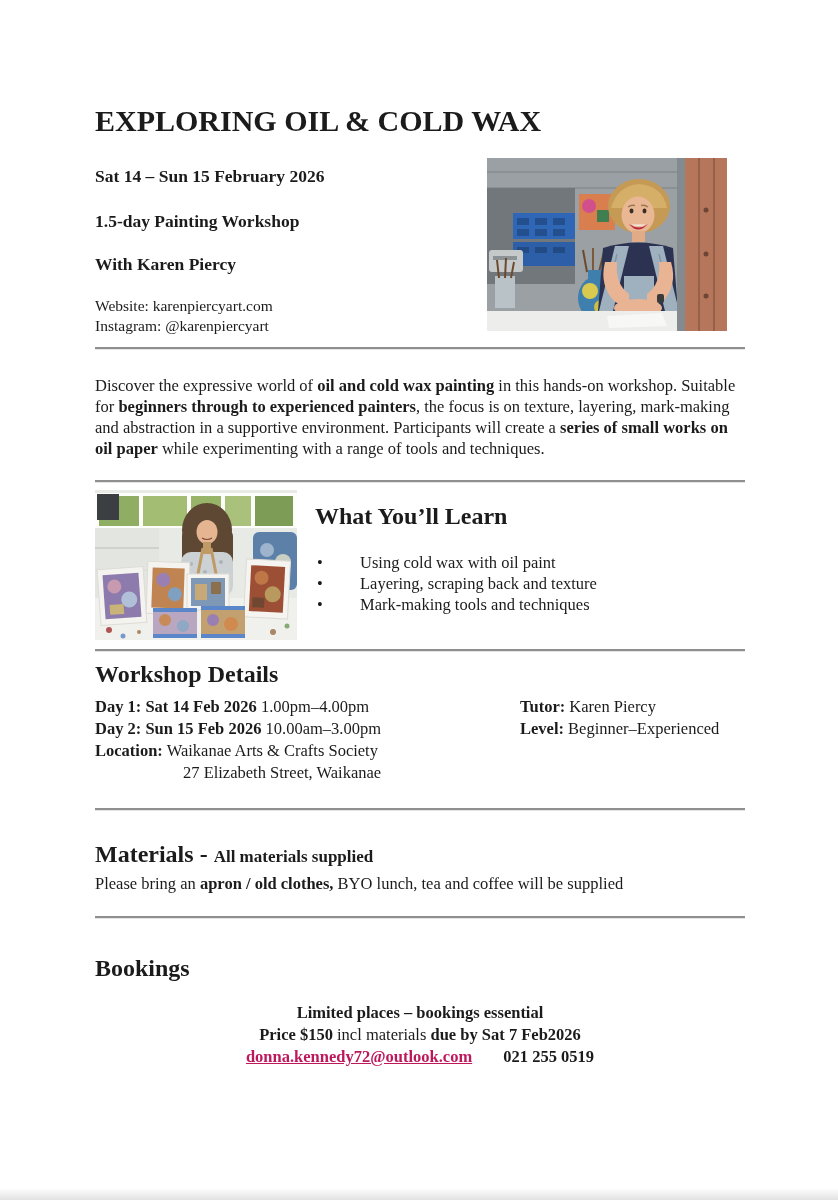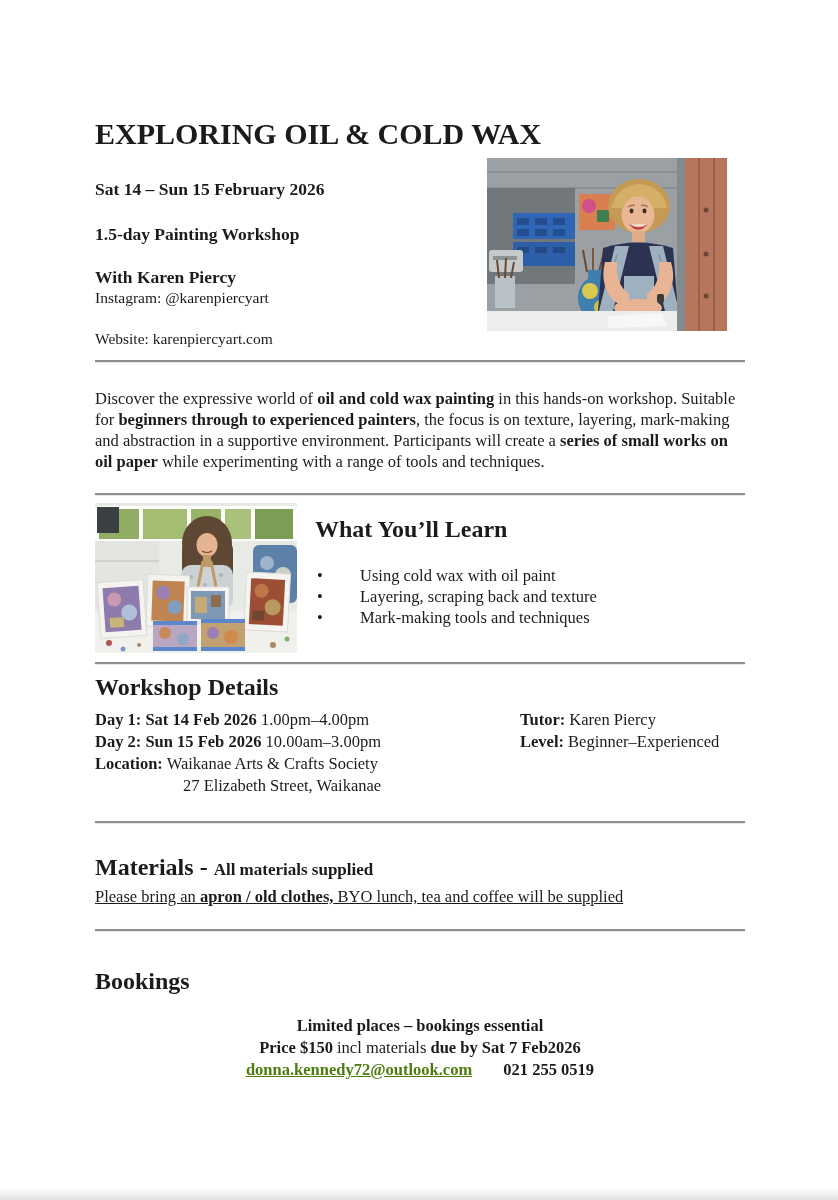--- a/index.html
+++ b/index.html
@@ -1,21 +1,21 @@
 <!DOCTYPE html>
 <html><head>
 <meta charset="utf-8">
 <style>
   html,body{margin:0;padding:0;}
   body{
     width:838px;height:1200px;position:relative;overflow:hidden;
     background:#ffffff;color:#1b1b1b;
     font-family:"Liberation Serif","DejaVu Serif",serif;
   }
-  .content{position:absolute;left:95px;top:16px;width:650px;}
+  .content{position:absolute;left:95px;top:3px;width:650px;}
   h1{font-size:30px;line-height:36px;font-weight:bold;margin:100px 0 0 0;}
   .subline{font-size:17.5px;line-height:22px;font-weight:bold;margin:0;}
   .sub-date{margin-top:26px;}
   .sub-duration{margin-top:23px;}
   .sub-with{margin-top:21px;}
   .contact{font-size:15.5px;line-height:20px;margin:0;}
   .contact-first{margin-top:21px;}
   .rule{height:2px;background:#8f8f8f;box-shadow:0 1px 0 rgba(0,0,0,0.10);border:none;margin:0;}
   .rule-1{margin-top:11px;}
   .rule-2{margin-top:21px;}
@@ -31,42 +31,42 @@
   .learn-col h2{margin-top:4px;}
   .learn-list{list-style:none;margin:22px 0 0 0;padding:0;font-size:16.5px;line-height:21px;}
   .learn-list li{position:relative;padding-left:45px;}
   .learn-list li::before{content:"\2022";position:absolute;left:2px;top:0;}
   .details{margin-top:9px;}
   .details-rows{position:relative;margin-top:8px;font-size:16.5px;line-height:22px;}
   .details-right{position:absolute;left:425px;top:0;}
   .loc-line2{padding-left:88px;}
   .materials{margin-top:30px;}
   .materials-heading .mat-sub{font-size:17px;font-weight:bold;}
-  .materials-line{font-size:16.5px;line-height:21px;margin-top:2px;text-decoration:underline;}
+  .materials-line{font-size:16.5px;line-height:21px;margin-top:2px;}
   .bookings-heading{margin-top:36px;}
   .book-lines{margin-top:20px;font-size:16.5px;line-height:22px;text-align:center;}
-  .email-link{color:#4d7c0f;font-weight:bold;text-decoration:underline;}
+  .email-link{color:#be185d;font-weight:bold;text-decoration:underline;}
   .phone{font-weight:bold;margin-left:27px;}
   .portrait-photo-wrap{position:absolute;left:487px;top:158px;width:240px;height:173px;overflow:hidden;}
   .bottom-edge{position:absolute;left:0;right:0;bottom:0;height:12px;
     background:linear-gradient(rgba(255,255,255,0),#e2e2e2);}
 </style>
 </head>
 <body>
 
 <div class="content">
 
   <h1>EXPLORING OIL &amp; COLD WAX</h1>
 
   <p class="subline sub-date">Sat 14 – Sun 15 February 2026</p>
   <p class="subline sub-duration">1.5-day Painting Workshop</p>
   <p class="subline sub-with">With Karen Piercy</p>
 
+  <p class="contact contact-first">Website: karenpiercyart.com</p>
   <p class="contact">Instagram: @karenpiercyart</p>
-  <p class="contact contact-first">Website: karenpiercyart.com</p>
 
   <div class="rule rule-1"></div>
 
   <p class="intro"><span>Discover the expressive world of </span><b>oil and cold wax painting</b><span> in this hands-on workshop. Suitable for </span><b>beginners through to experienced painters</b><span>, the focus is on texture, layering, mark-making and abstraction in a supportive environment. Participants will create a </span><b>series of small works on oil paper</b><span> while experimenting with a range of tools and techniques.</span></p>
 
   <div class="rule rule-2"></div>
 
   <div class="learn-row">
     <div class="studio-photo-wrap" aria-label="Artist with long brown hair surrounded by framed abstract paintings in a bright studio">
       <svg width="202" height="150" viewBox="0 0 202 150">

